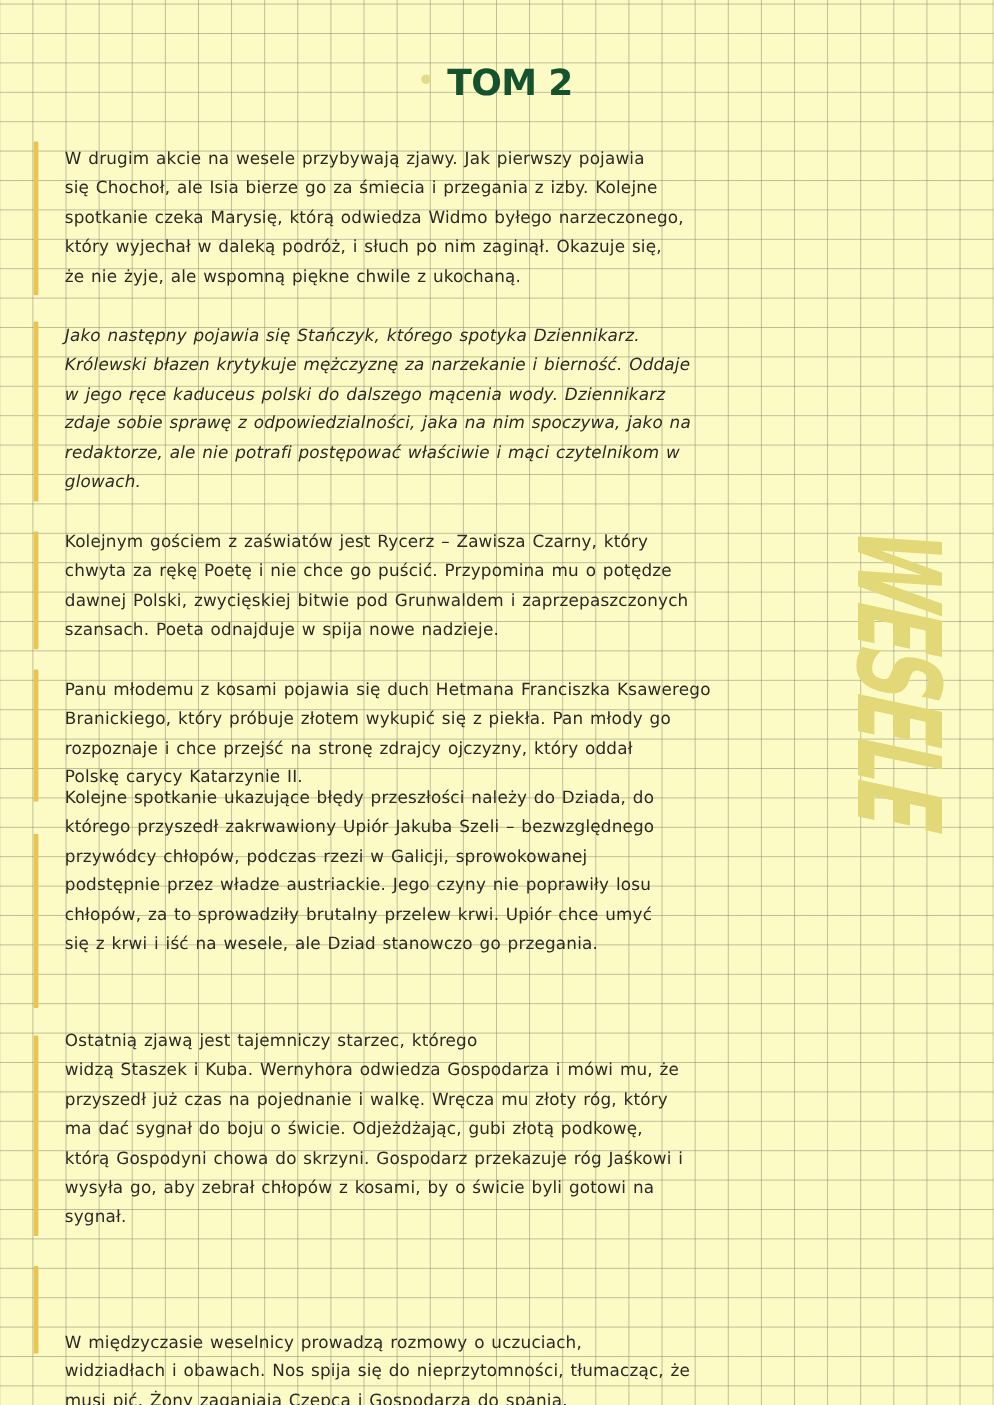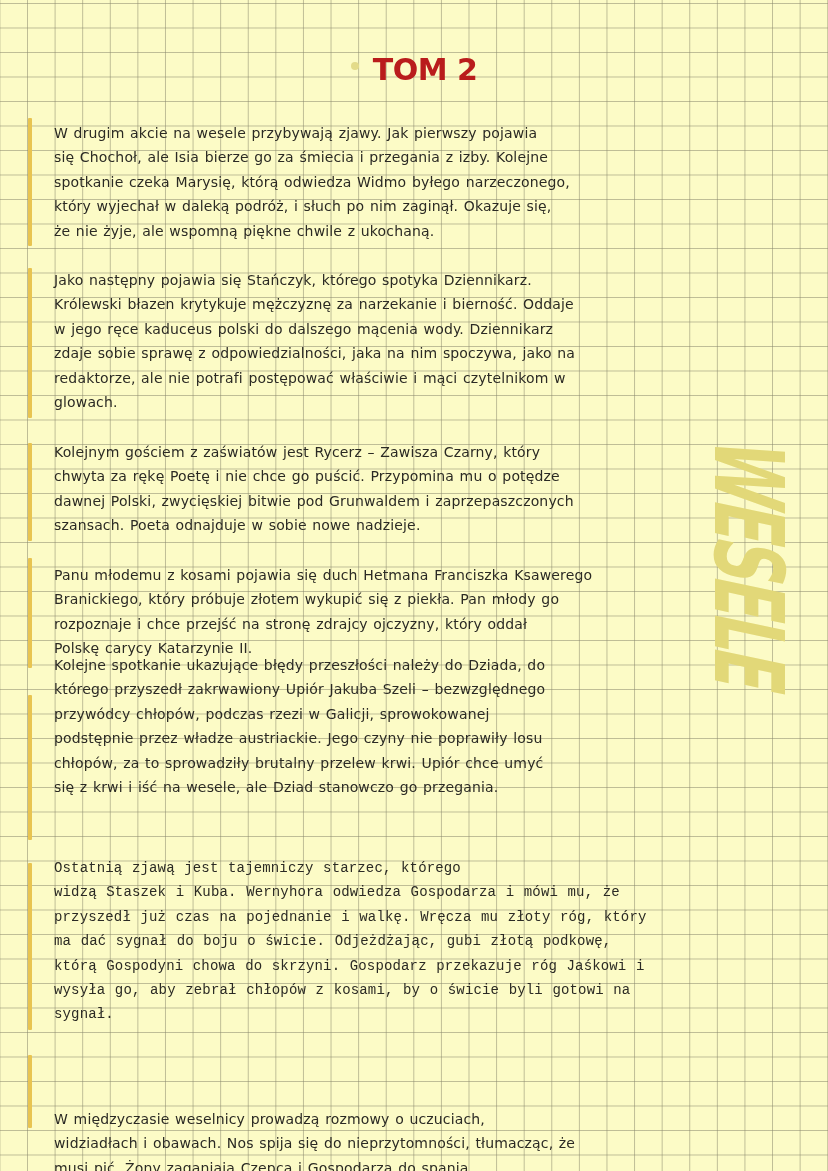--- a/index.html
+++ b/index.html
@@ -37,21 +37,21 @@
       margin-right: 14px;
       position: relative;
       top: -4px;
     }
     .title {
       display: inline-block;
       font-family: "DejaVu Sans", sans-serif;
       font-weight: bold;
       font-size: 30px;
       letter-spacing: -0.5px;
-      color: #b91c1c;
+      color: #14532d;
       vertical-align: middle;
     }
     .para {
       position: absolute;
       left: 54px;
       width: 660px;
       font-size: 14px;
       line-height: 24.4px;
       letter-spacing: 0.15px;
       word-spacing: 1px;
@@ -92,49 +92,49 @@
 <div class="side-title"><span>WESELE</span></div>
 
 <div class="bar" style="top:118px;height:128px;"></div>
 <div class="para" style="top:121px;">W drugim akcie na wesele przybywają zjawy. Jak pierwszy pojawia
 się Chochoł, ale Isia bierze go za śmiecia i przegania z izby. Kolejne
 spotkanie czeka Marysię, którą odwiedza Widmo byłego narzeczonego,
 który wyjechał w daleką podróż, i słuch po nim zaginął. Okazuje się,
 że nie żyje, ale wspomną piękne chwile z ukochaną.</div>
 
 <div class="bar" style="top:268px;height:150px;"></div>
-<div class="para" style="top:268px;">Jako następny pojawia się Stańczyk, którego spotyka Dziennikarz.
+<div class="para" style="top:268px;font-style:italic;">Jako następny pojawia się Stańczyk, którego spotyka Dziennikarz.
 Królewski błazen krytykuje mężczyznę za narzekanie i bierność. Oddaje
 w jego ręce kaduceus polski do dalszego mącenia wody.  Dziennikarz
 zdaje sobie sprawę z odpowiedzialności, jaka na nim spoczywa, jako na
 redaktorze, ale nie potrafi postępować właściwie i mąci czytelnikom w
 glowach.</div>
 
 <div class="bar" style="top:443px;height:98px;"></div>
 <div class="para" style="top:440px;">Kolejnym gościem z zaświatów jest Rycerz – Zawisza Czarny, który
 chwyta za rękę Poetę i nie chce go puścić. Przypomina mu o potędze
 dawnej Polski, zwycięskiej bitwie pod Grunwaldem i zaprzepaszczonych
-szansach. Poeta odnajduje w sobie nowe nadzieje.</div>
+szansach. Poeta odnajduje w spija nowe nadzieje.</div>
 
 <div class="bar" style="top:558px;height:110px;"></div>
 <div class="para" style="top:563px;">Panu młodemu z kosami pojawia się duch Hetmana Franciszka Ksawerego
 Branickiego, który próbuje złotem wykupić się z piekła. Pan młody go
 rozpoznaje i chce przejść na stronę zdrajcy ojczyzny, który oddał
 Polskę carycy Katarzynie II.</div>
 
 <div class="bar" style="top:695px;height:145px;"></div>
 <div class="para" style="top:653px;">Kolejne spotkanie ukazujące błędy przeszłości należy do Dziada, do
 którego przyszedł zakrwawiony Upiór Jakuba Szeli – bezwzględnego
 przywódcy chłopów, podczas rzezi w Galicji, sprowokowanej
 podstępnie przez władze austriackie. Jego czyny nie poprawiły losu
 chłopów, za to sprowadziły brutalny przelew krwi. Upiór chce umyć
 się z krwi i iść na wesele, ale Dziad stanowczo go przegania.</div>
 
 <div class="bar" style="top:863px;height:167px;"></div>
-<div class="para" style="top:856px;font-family:Liberation Mono, monospace;">Ostatnią zjawą jest tajemniczy starzec, którego
+<div class="para" style="top:856px;">Ostatnią zjawą jest tajemniczy starzec, którego
 widzą Staszek i Kuba. Wernyhora odwiedza Gospodarza i mówi mu, że
 przyszedł już czas na pojednanie i walkę. Wręcza mu złoty róg, który
 ma dać sygnał do boju o świcie. Odjeżdżając, gubi złotą podkowę,
 którą Gospodyni chowa do skrzyni. Gospodarz przekazuje róg Jaśkowi i
 wysyła go, aby zebrał chłopów z kosami, by o świcie byli gotowi na
 sygnał.</div>
 
 <div class="bar" style="top:1055px;height:73px;"></div>
 <div class="para" style="top:1107px;">W międzyczasie weselnicy prowadzą rozmowy o uczuciach,
 widziadłach i obawach. Nos spija się do nieprzytomności, tłumacząc, że

